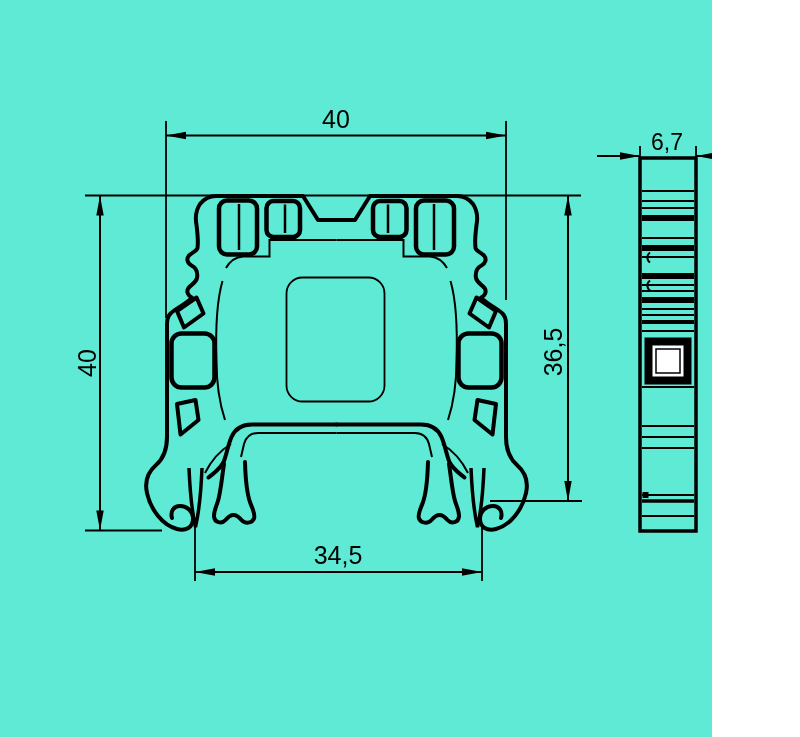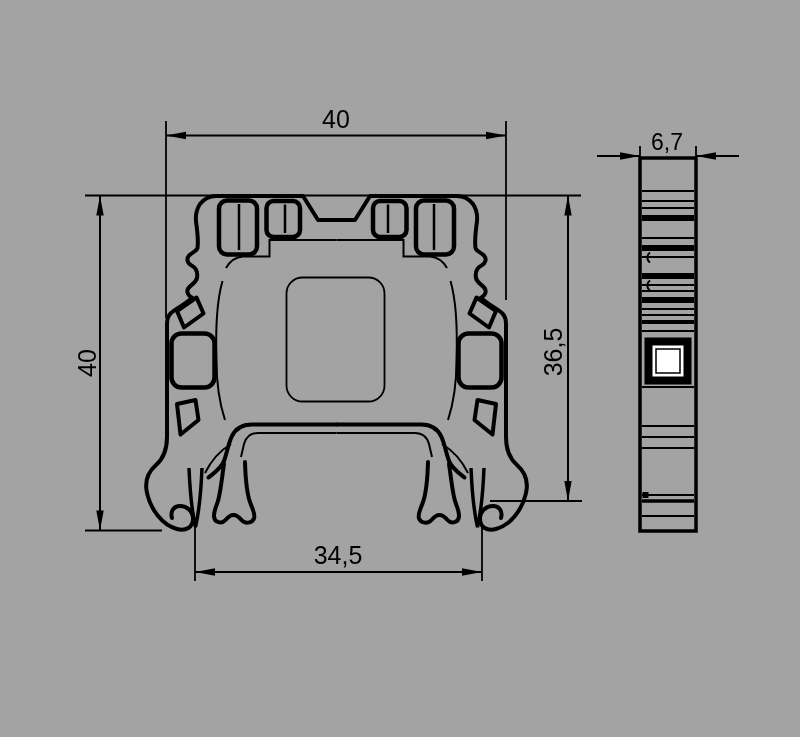--- a/index.html
+++ b/index.html
@@ -1,16 +1,16 @@
 <!DOCTYPE html>
 <html><head>
 <meta charset="utf-8">
 <style>
   html,body{margin:0;padding:0;background:#ffffff;}
-  .page{position:relative;width:800px;height:737px;background:#a3a3a3;overflow:hidden;
+  .page{position:relative;width:712px;height:737px;background:#5eead4;overflow:hidden;
         font-family:"Liberation Sans",sans-serif;}
   svg{position:absolute;left:0;top:0;}
   text{font-family:"Liberation Sans",sans-serif;font-size:25px;fill:#000;}
   text.small{font-size:23px;}
   .ln{stroke:#000;fill:none;}
   .thick{stroke-width:4;stroke-linecap:round;stroke-linejoin:round;}
   .thick5{stroke-width:4.5;stroke-linecap:round;stroke-linejoin:round;}
   .thin{stroke-width:1.8;}
   .dim{stroke-width:2;}
   .arrow{fill:#000;stroke:none;}

